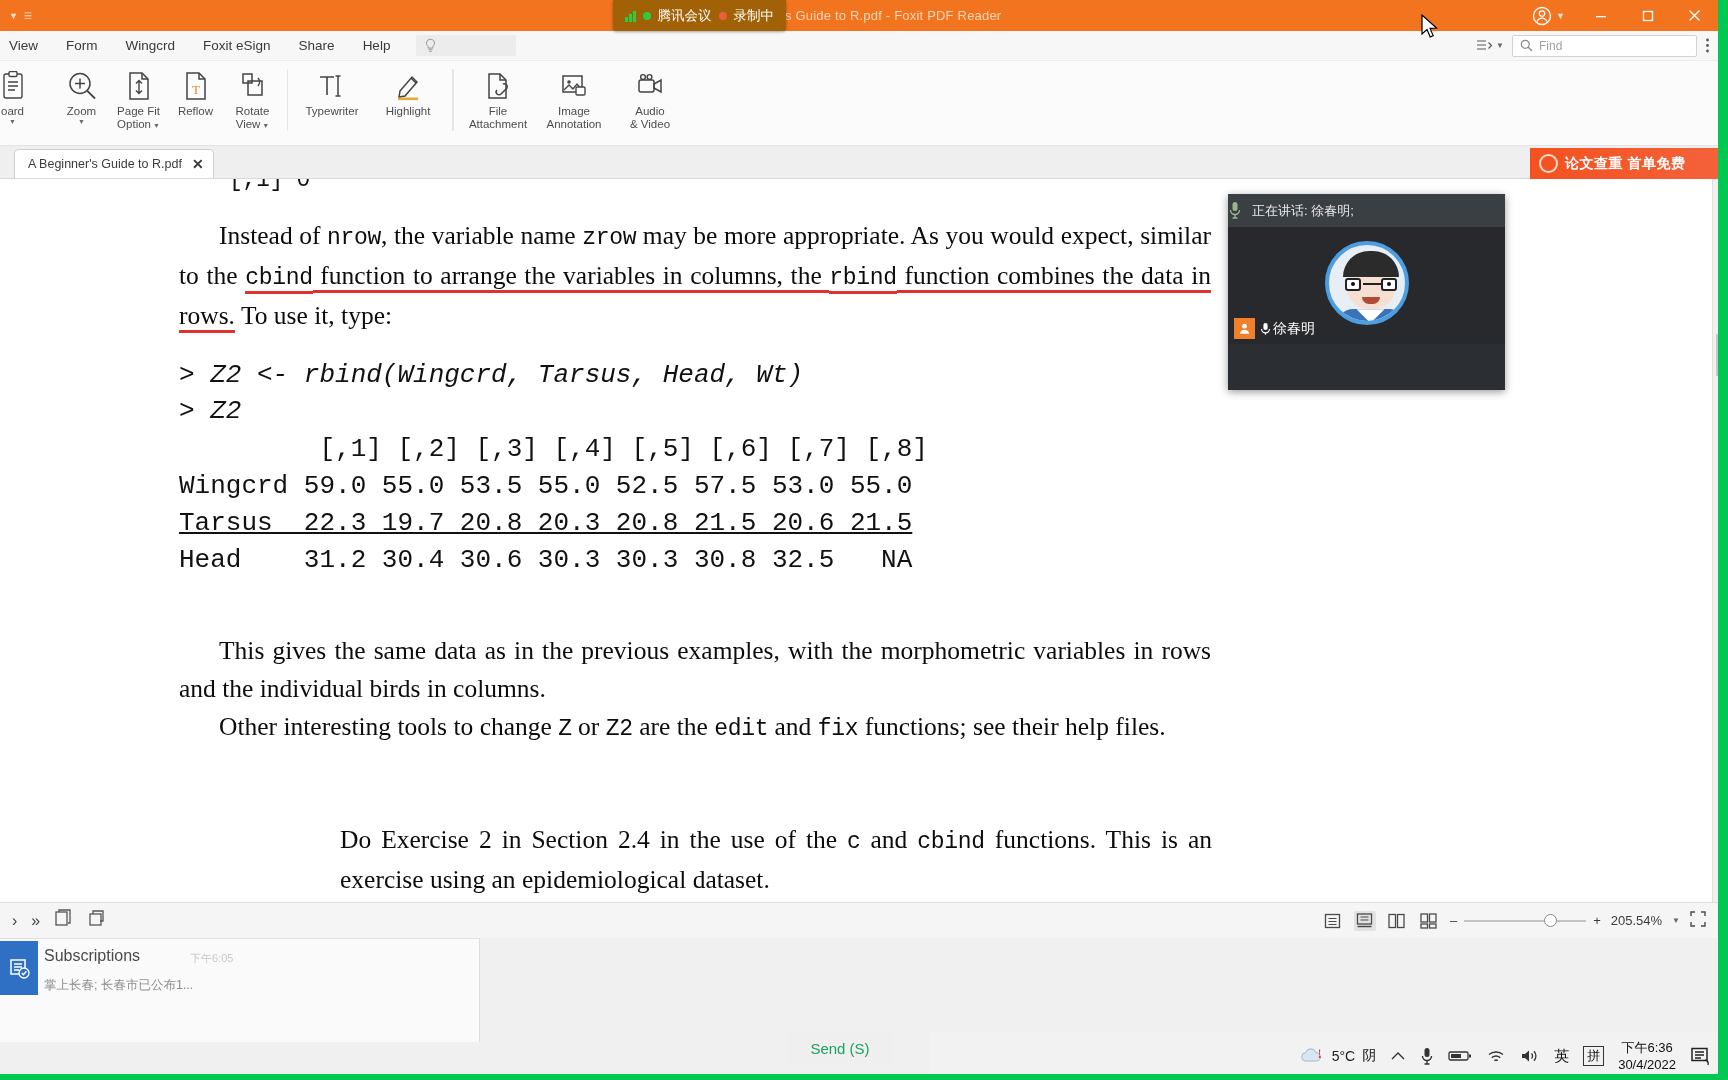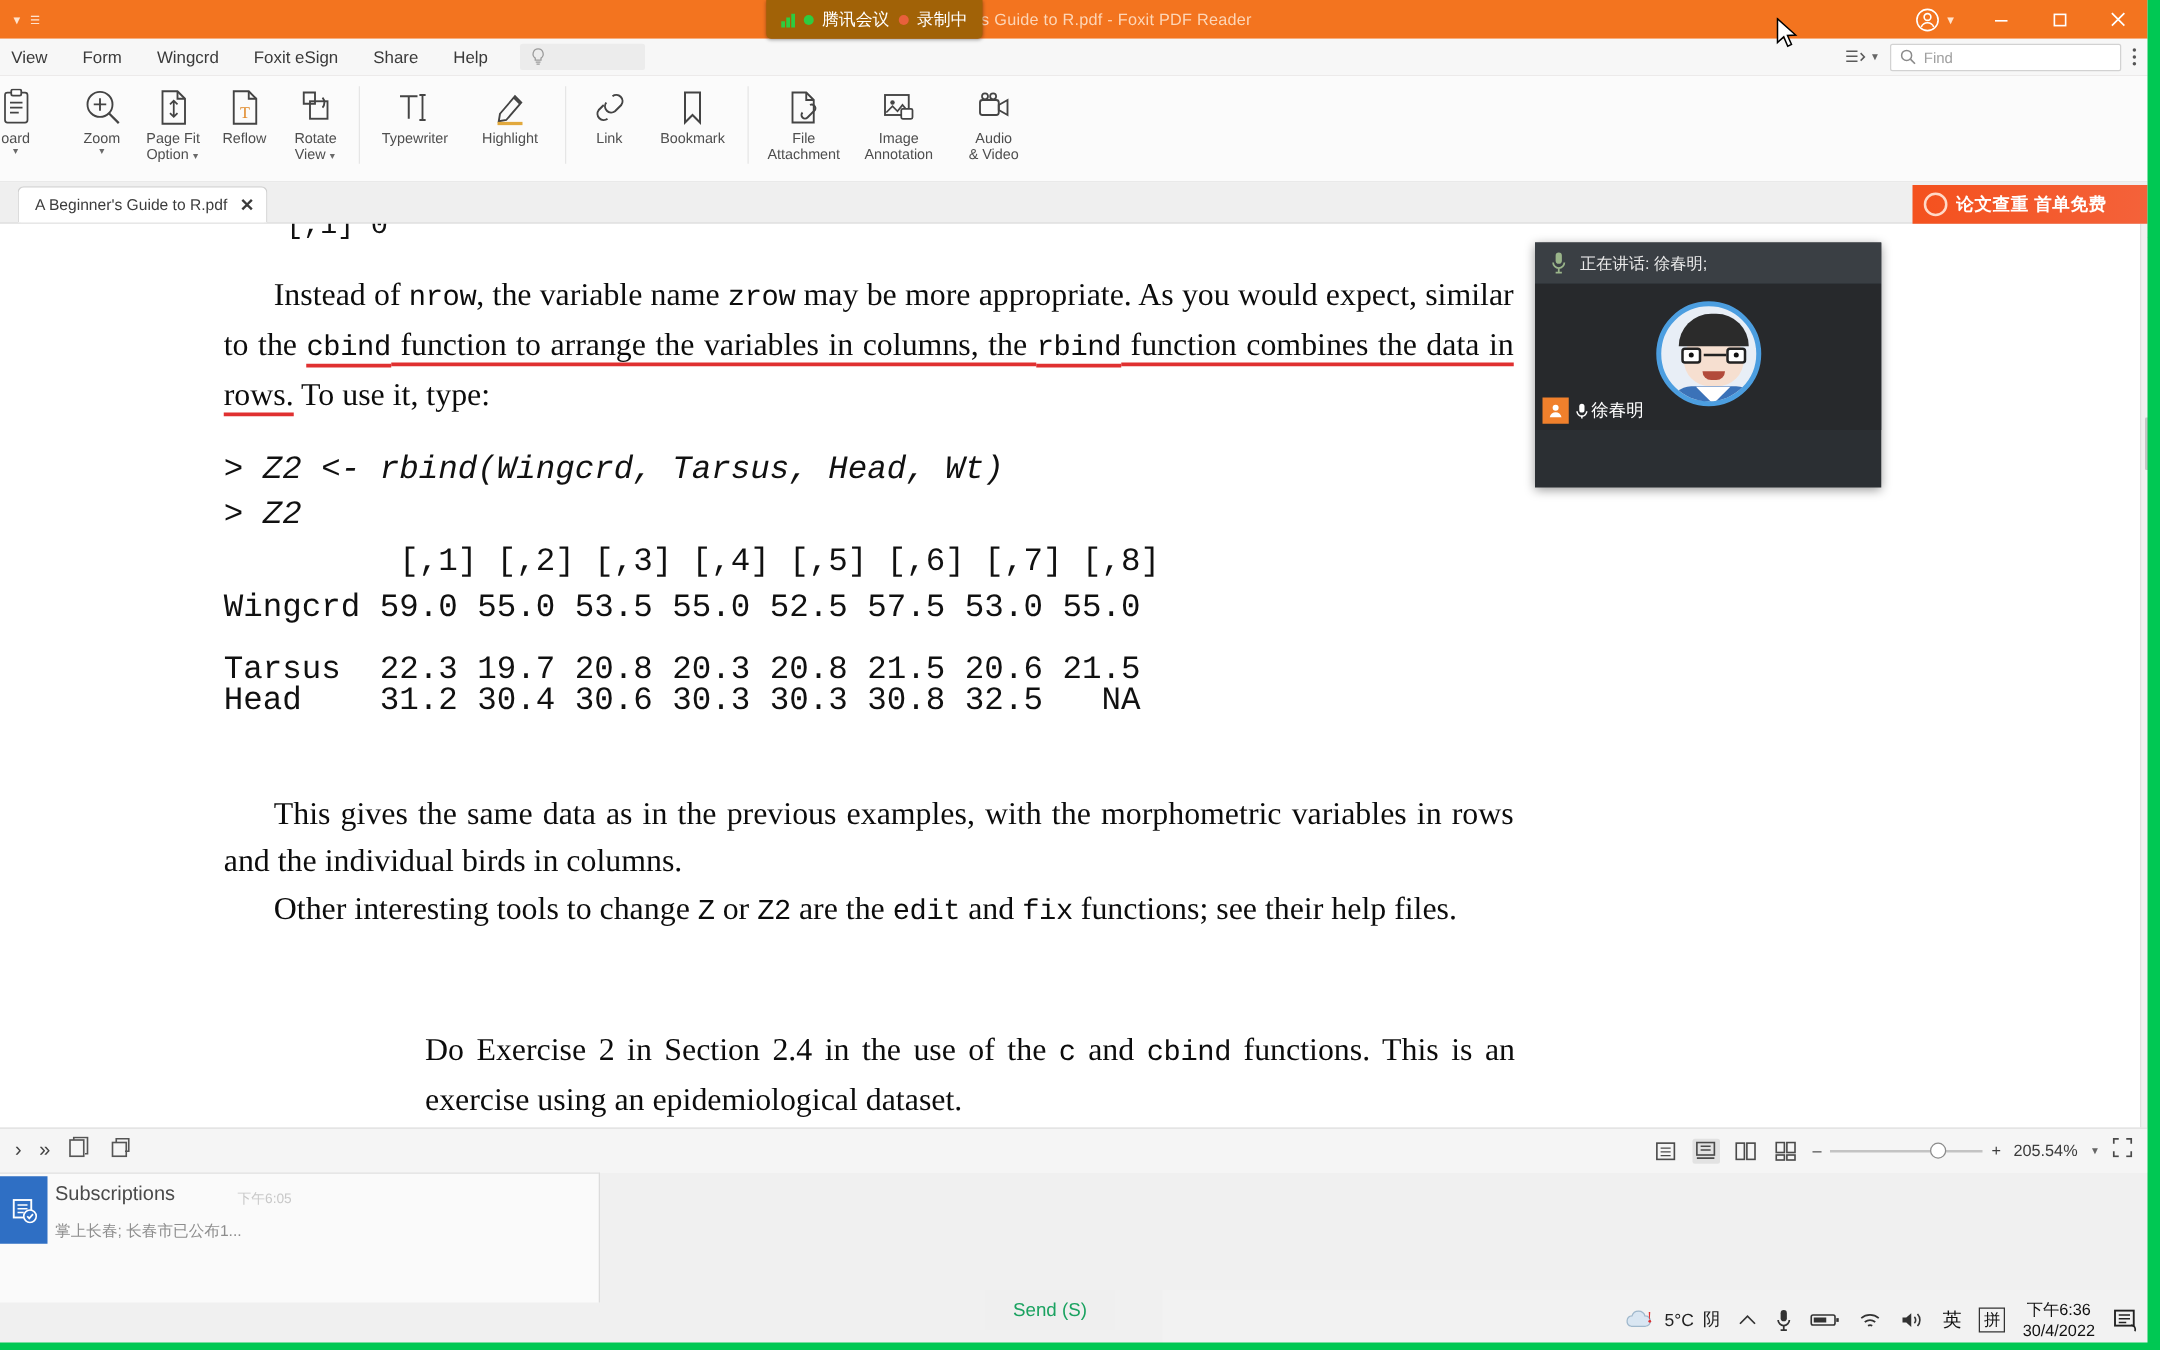--- a/index.html
+++ b/index.html
@@ -149,21 +149,21 @@
     line-height:37px; white-space:pre;
   }
   .uline-red { border-bottom:3px solid #e03030; }
 
   
   .vidpanel {
     position:absolute; left:1228px; top:194px; width:277px; height:196px;
     background:#2b2f33; z-index:45; box-shadow:0 2px 8px rgba(0,0,0,.4);
   }
   .vp-head {
-    height:33px; background:#3a3f44; display:flex; align-items:center; gap:10px; padding-left:12px;
+    height:33px; background:#3a3f44; display:flex; align-items:center; gap:10px; 
   }
   .vp-head .nm { color:#eaeaea; font-size:13px; white-space:nowrap; }
   .vp-body { position:relative; height:117px; background:#27292c; overflow:hidden; }
   .avatar {
     position:absolute; left:50%; top:48%; transform:translate(-50%,-50%);
     width:84px; height:84px; border-radius:50%; background:#e8eef6;
     border:4px solid #4c9ee0; overflow:hidden;
   }
   .av-hair { position:absolute; left:14px; top:6px; width:56px; height:26px; background:#2b2b2b; border-radius:28px 28px 0 0; }
   .av-face { position:absolute; left:18px; top:20px; width:48px; height:44px; background:#f6dfd0; border-radius:24px 24px 22px 22px;}
@@ -396,39 +396,20 @@
             <path d="M8 20 L20 6 l5 5 L13 25 L7 26z" fill="none" stroke="#444" stroke-width="1.5"></path>
             <path d="M19 7 l5 5" stroke="#444" stroke-width="1.5"></path>
             <rect x="6" y="26.5" width="20" height="2.6" fill="#e2a93d"></rect>
           </svg>
         </span>
         <span class="lb">Highlight</span>
       </div>
     </div>
     <div class="rsep"></div>
 
-    <div class="rgroup">
-      <div class="rbtn">
-        <span class="ic">
-          <svg width="28" height="30" viewBox="0 0 28 30">
-            <path d="M16 6 a5 5 0 0 1 7 7 l-5 5 a5 5 0 0 1-7-7" fill="none" stroke="#444" stroke-width="1.6"></path>
-            <path d="M12 24 a5 5 0 0 1-7-7 l4-4" fill="none" stroke="#444" stroke-width="1.6"></path>
-          </svg>
-        </span>
-        <span class="lb">Link</span>
-      </div>
-      <div class="rbtn wide">
-        <span class="ic">
-          <svg width="26" height="30" viewBox="0 0 26 30">
-            <path d="M7 3h12v24l-6-6-6 6z" fill="none" stroke="#444" stroke-width="1.6"></path>
-          </svg>
-        </span>
-        <span class="lb">Bookmark</span>
-      </div>
-    </div>
     <div class="rsep"></div>
 
     <div class="rgroup">
       <div class="rbtn wide">
         <span class="ic">
           <svg width="28" height="30" viewBox="0 0 28 30">
             <path d="M5 3h11l6 6v18H5z" fill="none" stroke="#444" stroke-width="1.5"></path>
             <path d="M16 3v6h6" fill="none" stroke="#444" stroke-width="1.5"></path>
             <path d="M19 13 a3 3 0 0 1 4 4 l-6 6 a2.6 2.6 0 0 1-4-4" fill="none" stroke="#444" stroke-width="1.5"></path>
           </svg>
@@ -483,21 +464,21 @@
 
       <div class="body-text" style="position:absolute;left:163px;top:38px;width:1032px;">
         <span style="margin-left:40px;">Instead of </span><span class="mono">nrow</span><span>, the variable name </span><span class="mono">zrow</span><span> may be more appropriate. As you would expect, similar to the </span><span class="mono uline-red">cbind</span><span class="uline-red"> function to arrange the variables in columns, the </span><span class="mono uline-red">rbind</span><span class="uline-red"> function combines the data in rows.</span><span> To use it, type:</span>
       </div>
 
       <div class="code-block" style="position:absolute;left:163px;top:178px;">&gt; Z2 &lt;- rbind(Wingcrd, Tarsus, Head, Wt)</div>
       <div class="code-block" style="position:absolute;left:163px;top:214px;">&gt; Z2</div>
 
       <div class="table-block" style="position:absolute;left:163px;top:252px;">         [,1] [,2] [,3] [,4] [,5] [,6] [,7] [,8]</div>
       <div class="table-block" style="position:absolute;left:163px;top:289px;">Wingcrd 59.0 55.0 53.5 55.0 52.5 57.5 53.0 55.0</div>
-      <div class="table-block" style="position:absolute;left:163px;top:338px;">Tarsus  22.3 19.7 20.8 20.3 20.8 21.5 20.6 21.5</div>
+      <div class="table-block" style="position:absolute;left:163px;top:326px;text-decoration:underline;">Tarsus  22.3 19.7 20.8 20.3 20.8 21.5 20.6 21.5</div>
       <div class="table-block" style="position:absolute;left:163px;top:363px;">Head    31.2 30.4 30.6 30.3 30.3 30.8 32.5   NA</div>
 
       <div class="body-text" style="position:absolute;left:163px;top:453px;width:1032px;text-indent:40px;">This gives the same data as in the previous examples, with the morphometric variables in rows and the individual birds in columns.</div>
 
       <div class="body-text" style="position:absolute;left:163px;top:529px;width:1032px;">
         <span style="margin-left:40px;">Other interesting tools to change </span><span class="mono">Z</span><span> or </span><span class="mono">Z2</span><span> are the </span><span class="mono">edit</span><span> and </span><span class="mono">fix</span><span> functions; see their help files.</span>
       </div>
 
       <div class="body-text" style="position:absolute;left:324px;top:642px;width:872px;">
         <span>Do Exercise 2 in Section 2.4 in the use of the </span><span class="mono">c</span><span> and </span><span class="mono">cbind</span><span> functions. This is an exercise using an epidemiological dataset.</span>

